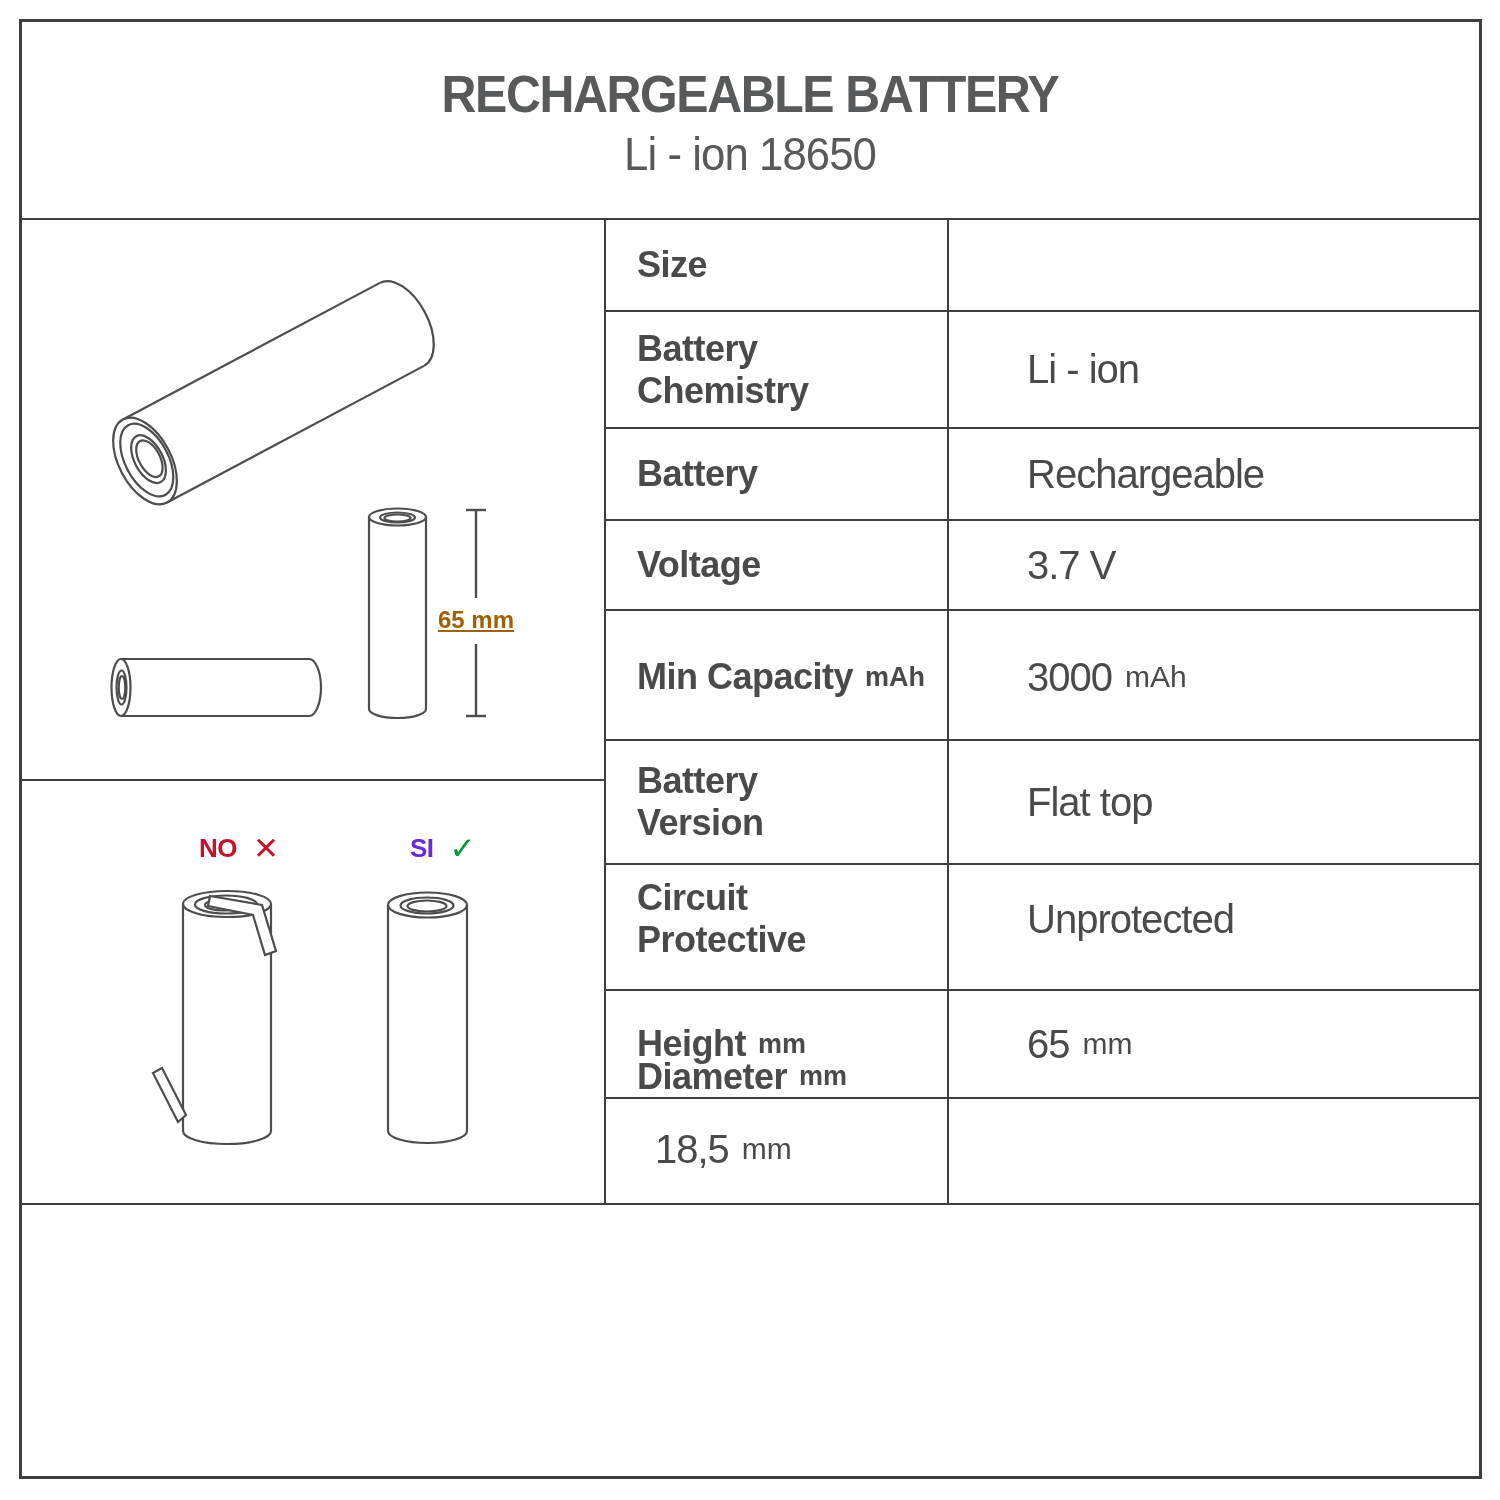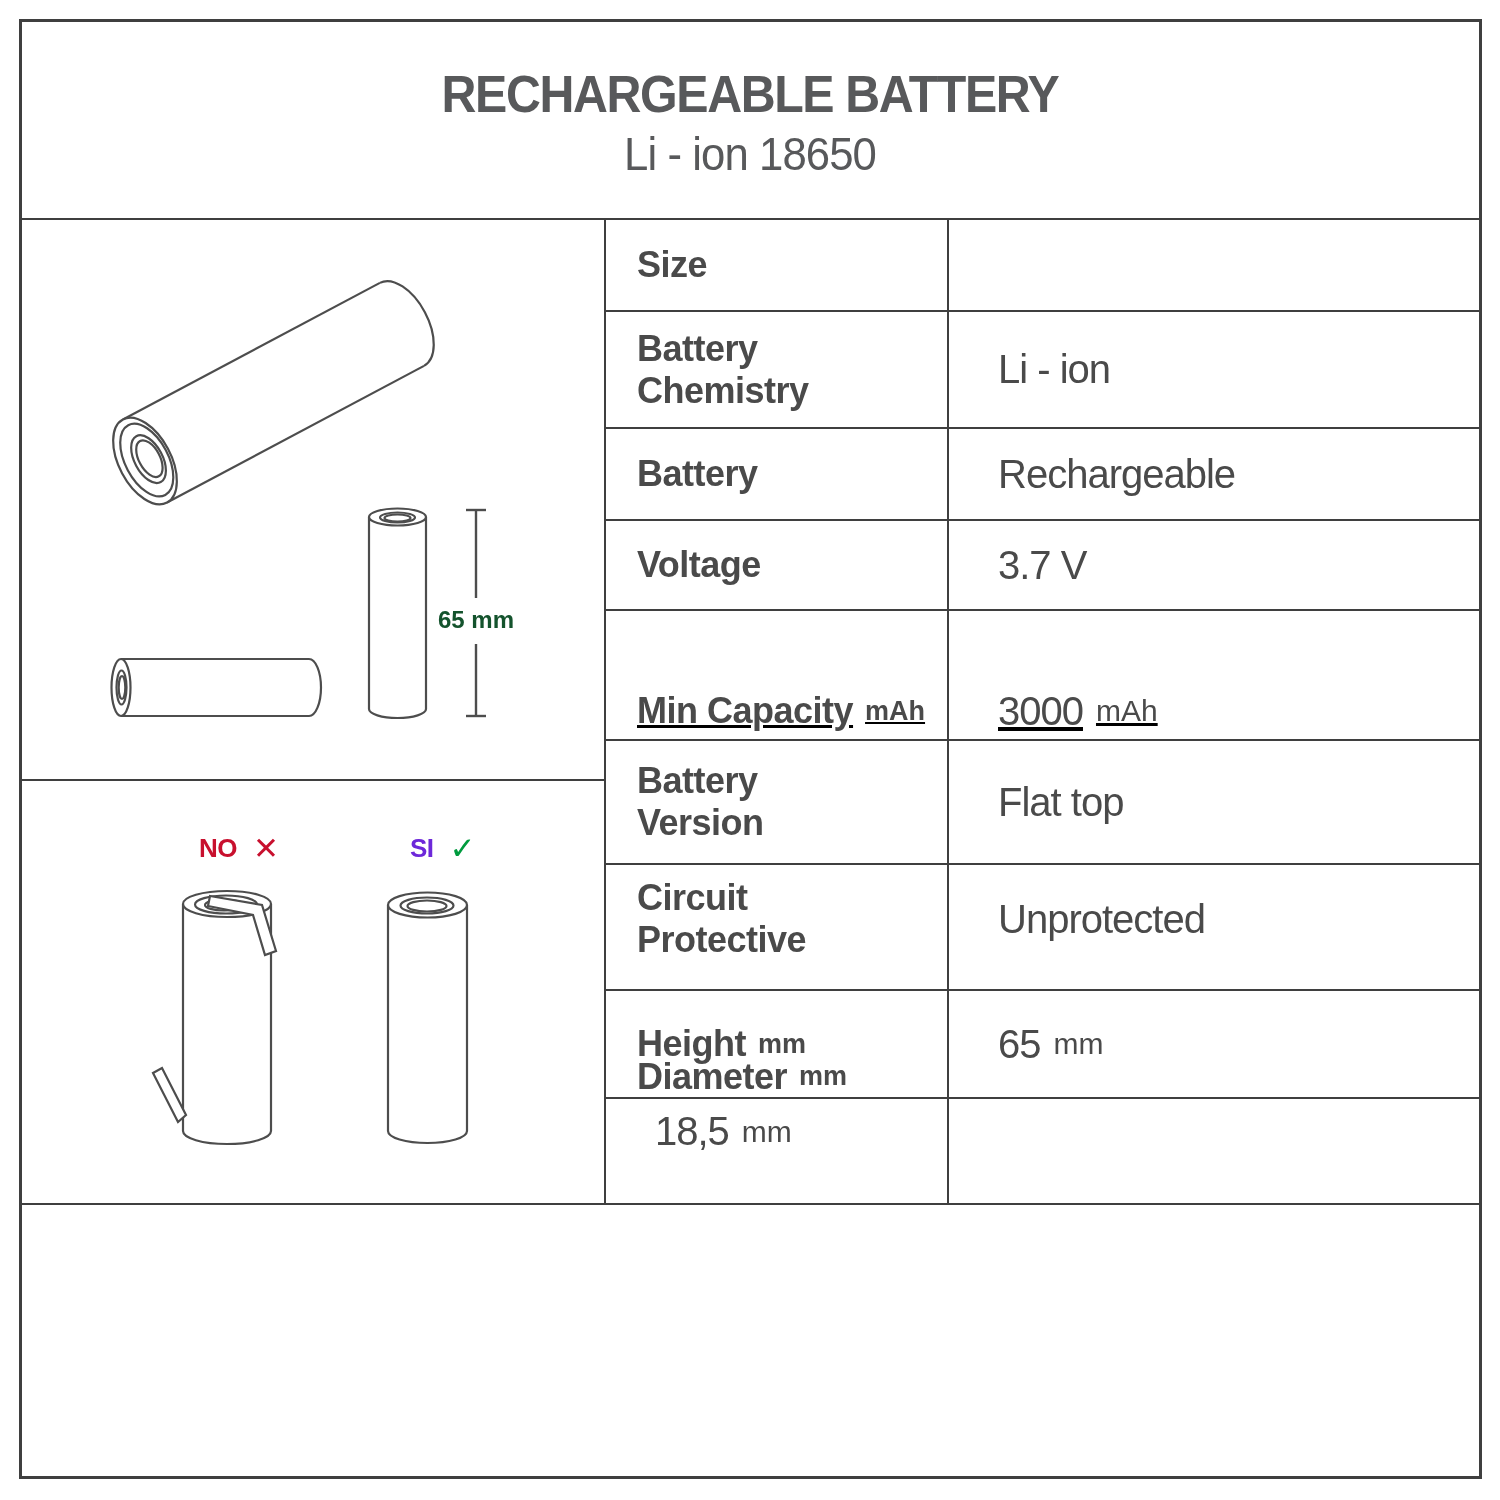--- a/index.html
+++ b/index.html
@@ -7,33 +7,33 @@
          font-family:"Liberation Sans",sans-serif;overflow:hidden;}
   #lineart{position:absolute;left:0;top:0;pointer-events:none;}
 
   .title{position:absolute;left:19px;top:64px;width:1462px;text-align:center;
          font-size:52px;font-weight:bold;letter-spacing:-1.5px;color:#58595B;
          transform:scaleX(0.93);}
   .subtitle{position:absolute;left:19px;top:126px;width:1462px;text-align:center;
          font-size:47px;font-weight:normal;letter-spacing:-1px;color:#58595B;
          transform:scaleX(0.93);}
 
-  .trow{position:absolute;left:605px;width:876px;display:flex;}
+  .trow{position:absolute;left:605px;width:876px;display:flex;gap:29px;}
   .cell-label{width:343px;box-sizing:border-box;padding-left:32px;
               display:flex;align-items:center;}
   .cell-value{flex:1;box-sizing:border-box;padding-left:50px;
               display:flex;align-items:center;}
   .lbl{font-size:36px;font-weight:bold;color:#4A4A4A;letter-spacing:-0.5px;
        line-height:1.16;white-space:pre-line;}
   .lbl-suffix{font-size:27px;font-weight:bold;color:#4A4A4A;margin-left:12px;}
   .val{font-size:40px;font-weight:normal;color:#4A4A4A;letter-spacing:-1px;}
   .val-suffix{font-size:30px;font-weight:normal;color:#4A4A4A;margin-left:13px;}
 
   .dim-label{position:absolute;left:428px;top:606px;width:96px;text-align:center;
-             font-size:24px;font-weight:bold;color:#14532d;}
+             font-size:24px;font-weight:bold;color:#a16207;text-decoration:underline;}
 
   .verdict{position:absolute;top:833px;display:flex;align-items:center;gap:16px;}
   .verdict.no{left:199px;}
   .verdict.si{left:410px;}
   .verdict-text{font-size:26px;font-weight:bold;letter-spacing:-0.5px;}
   .verdict.no .verdict-text{color:#C8102E;}
   .verdict.si .verdict-text{color:#6d28d9;}
   .mark{font-size:31px;line-height:26px;}
   .mark.cross{color:#C8102E;}
   .mark.check{color:#009B3E;}
@@ -159,21 +159,21 @@
 
   <div class="trow" style="top:520px;height:90px;">
     <div class="cell-label">
       <span class="lbl">Voltage</span>
     </div>
     <div class="cell-value">
       <span class="val">3.7 V</span>
     </div>
   </div>
 
-  <div class="trow" style="top:636px;height:150px;text-decoration:underline;">
+  <div class="trow" style="top:602px;height:150px;">
     <div class="cell-label">
       <span class="lbl">Min Capacity</span>
       <span class="lbl-suffix">mAh</span>
     </div>
     <div class="cell-value">
       <span class="val">3000</span>
       <span class="val-suffix">mAh</span>
     </div>
   </div>
 

